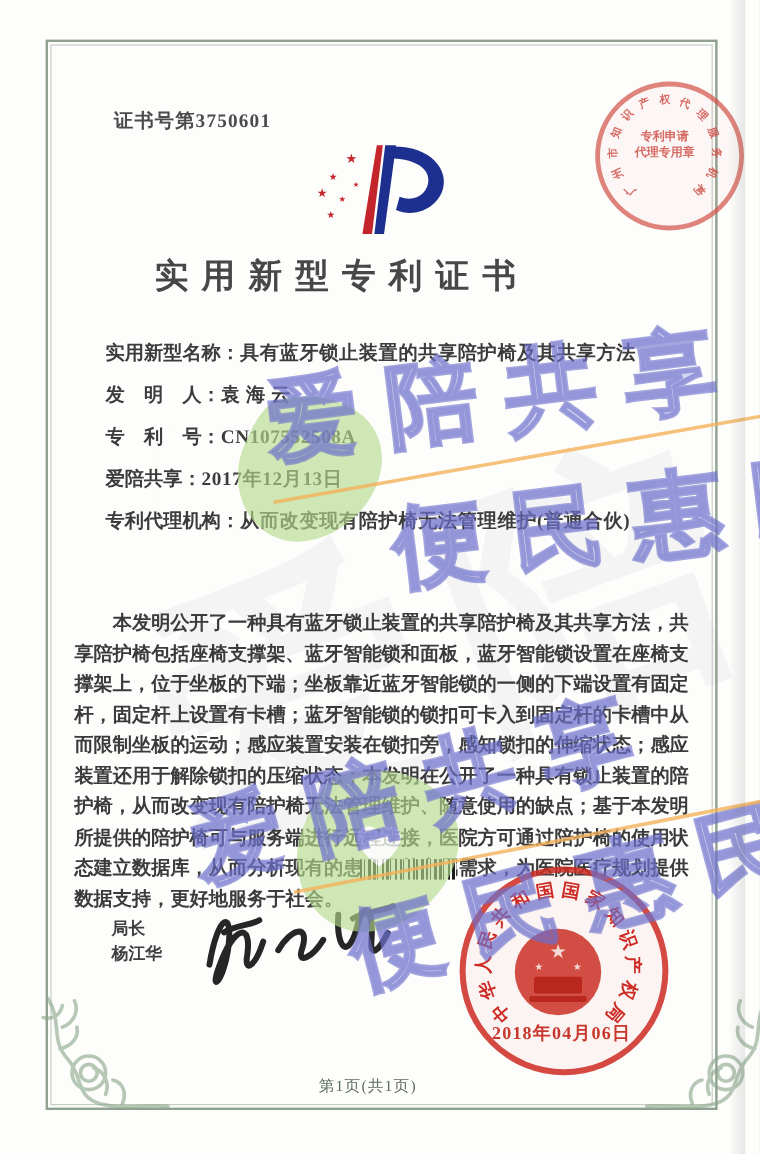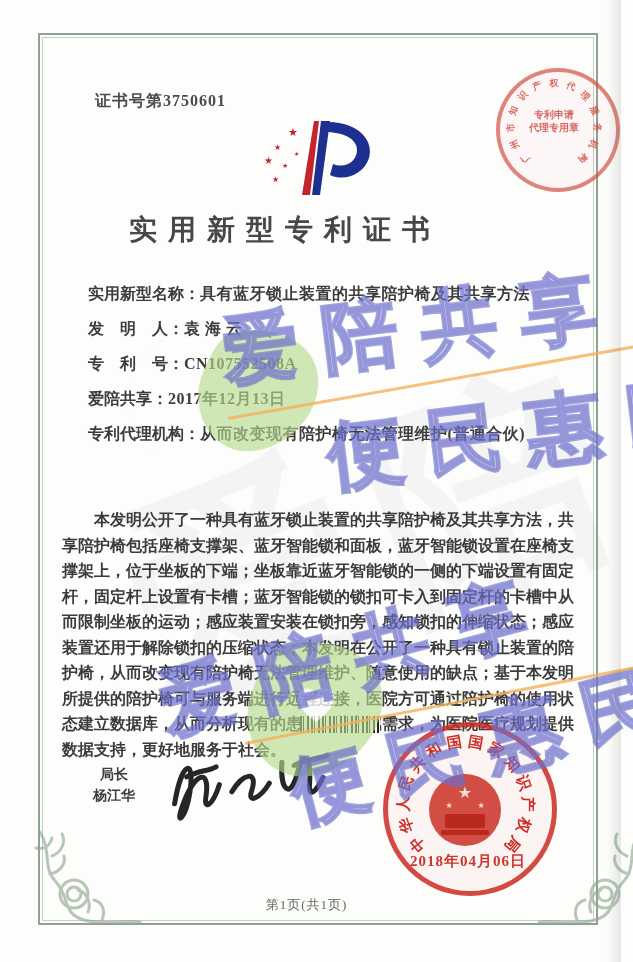--- a/index.html
+++ b/index.html
@@ -9,21 +9,21 @@
   .frame{position:absolute;left:38px;top:33px;width:556px;height:888px;border:2px solid #8fa18f;}
   .frame-inner{position:absolute;left:2px;top:2px;right:2px;bottom:2px;border:1px solid #c2cfc2;}
   .cert-no{position:absolute;left:95px;top:91px;font-size:16px;font-weight:700;color:#4b4b4b;letter-spacing:1px;}
   .logo{position:absolute;left:238px;top:112px;width:160px;height:88px;}
   .doc-title{position:absolute;left:0;top:211px;width:570px;text-align:center;font-size:28px;font-weight:700;color:#474747;letter-spacing:11px;}
   .fields{position:absolute;left:88px;top:284px;width:486px;}
   .field-row{margin-bottom:14px;font-size:16px;color:#3c3c3c;white-space:nowrap;}
   .field-label{font-weight:700;}
   .field-value{font-weight:700;letter-spacing:.5px;}
   .abstract{position:absolute;left:62px;top:489px;width:512px;font-size:16px;line-height:25.5px;color:#3b3b3b;text-align:justify;text-indent:2em;font-weight:600;margin-top:18px;}
-  .signer{position:absolute;left:93px;top:764px;font-size:14px;color:#3e3e3e;line-height:21px;font-weight:700;text-align:center;}
+  .signer{position:absolute;left:93px;top:764px;font-size:14px;color:#3e3e3e;line-height:21px;font-weight:700;}
   .signature{position:absolute;left:148px;top:738px;width:220px;height:110px;transform:rotate(-4deg);}
   .barcode{position:absolute;left:300px;top:716px;width:80px;height:17px;background:repeating-linear-gradient(90deg,#1c1c1c 0 2px,#fff 2px 3px,#1c1c1c 3px 4px,#fff 4px 7px,#1c1c1c 7px 9px,#fff 9px 11px);}
   .seal{position:absolute;left:383px;top:722px;width:164px;height:164px;}
   .seal-ring{position:absolute;left:0;top:0;width:164px;height:164px;border-radius:50%;border:5px solid rgba(205,43,35,.85);background:rgba(214,70,58,.05);}
   .seal-rim{position:absolute;left:0;top:0;width:164px;height:164px;color:#cd2b23;font-weight:700;font-family:"Liberation Sans",sans-serif;}
   .seal-date{position:absolute;left:388px;top:852px;width:160px;text-align:center;font-size:15px;font-weight:700;color:#c8372d;letter-spacing:1px;}
   .corner-stamp{position:absolute;left:496px;top:68px;width:116px;height:116px;opacity:.85;}
   .stamp-ring{position:absolute;left:0;top:0;width:116px;height:116px;border-radius:50%;border:4px solid rgba(208,77,66,.8);background:rgba(230,120,110,.05);}
   .stamp-rim{position:absolute;left:0;top:0;width:116px;height:116px;color:#cf5048;font-weight:700;font-family:"Liberation Sans",sans-serif;}
   .stamp-center{position:absolute;left:0;top:40px;width:116px;text-align:center;color:#cf5048;font-size:10px;font-weight:700;line-height:13px;font-family:"Liberation Sans",sans-serif;}

